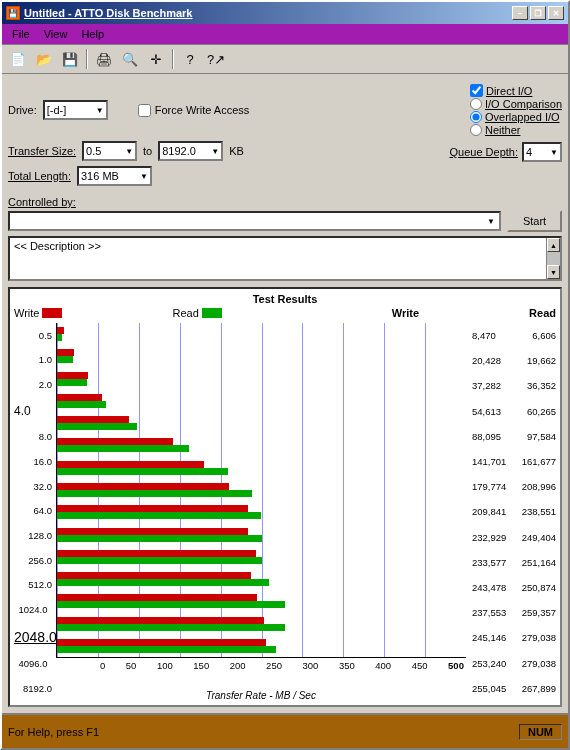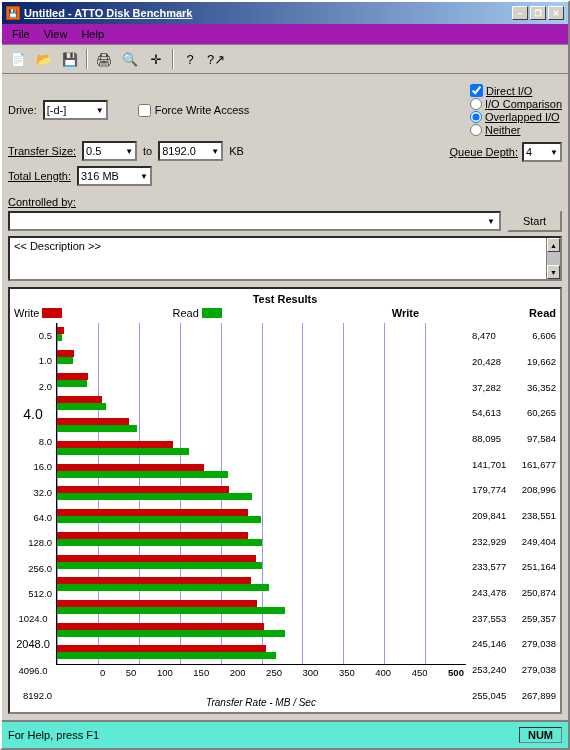--- a/index.html
+++ b/index.html
@@ -81,21 +81,21 @@
     
     .grid-lines { position: absolute; top: 0; left: 0; right: 0; bottom: 0; pointer-events: none; }
     .grid-line { position: absolute; top: 0; bottom: 0; width: 1px; background: #6666ff; opacity: 0.7; }
     
     
     .x-axis { height: 30px; display: flex; align-items: flex-start; padding-top: 2px; flex-shrink: 0; }
     .x-axis-labels { margin-left: 42px; flex: 1; display: flex; justify-content: space-between; font-size: 9.5px; padding: 0 2px; }
     .x-axis-title { text-align: center; font-size: 10px; font-style: italic; margin-top: 2px; }
     
     
-    .statusbar { height: 28px; background: #5eead4; border-top: 2px solid #808080; display: flex; align-items: center; padding: 0 6px; gap: 10px; flex-shrink: 0; font-size: 11px; }
+    .statusbar { height: 35px; background: #a16207; border-top: 2px solid #808080; display: flex; align-items: center; padding: 0 6px; gap: 10px; flex-shrink: 0; font-size: 11px; }
     .statusbar-right { margin-left: auto; display: flex; gap: 4px; }
     .status-panel { border: 1px inset #808080; padding: 0 8px; height: 16px; display: flex; align-items: center; font-size: 11px; font-weight: bold; }
     
     .underline { text-decoration: underline; }
   </style>
 </head>
 <body>
 
 <div class="window">
 
@@ -228,30 +228,30 @@
         <span style="margin-left:60px; font-weight:bold;">Write</span>
         <span style="font-weight:bold;">Read</span>
       </div>
 
       <div class="chart-body" id="chart-body">
 
         <div class="chart-labels" id="y-labels">
             <div style="font-size: 9.5px; text-align: right;">0.5</div>
             <div style="font-size: 9.5px; text-align: right;">1.0</div>
             <div style="font-size: 9.5px; text-align: right;">2.0</div>
-            <div style="font-size: 14px; text-align: center;">4.0</div>
+            <div style="font-size: 12px; text-align: left;">4.0</div>
             <div style="font-size: 9.5px; text-align: right;">8.0</div>
             <div style="font-size: 9.5px; text-align: right;">16.0</div>
             <div style="font-size: 9.5px; text-align: right;">32.0</div>
             <div style="font-size: 9.5px; text-align: right;">64.0</div>
             <div style="font-size: 9.5px; text-align: right;">128.0</div>
             <div style="font-size: 9.5px; text-align: right;">256.0</div>
             <div style="font-size: 9.5px; text-align: right;">512.0</div>
             <div style="font-size: 9.5px; text-align: center;">1024.0</div>
-            <div style="font-size: 11px; text-align: center;">2048.0</div>
+            <div style="font-size: 14px; text-align: center; text-decoration: underline;">2048.0</div>
             <div style="font-size: 9.5px; text-align: center;">4096.0</div>
             <div style="font-size: 9.5px; text-align: right;">8192.0</div>
           </div>
 
         <div style="flex:1; display:flex; flex-direction:column; min-height:0;">
           <div class="chart-bars-area" id="bars-area">
             <div class="grid-lines" id="grid-lines">
                 <div class="grid-line" style="left: 0%;"></div>
                 <div class="grid-line" style="left: 10%;"></div>
                 <div class="grid-line" style="left: 20%;"></div>

